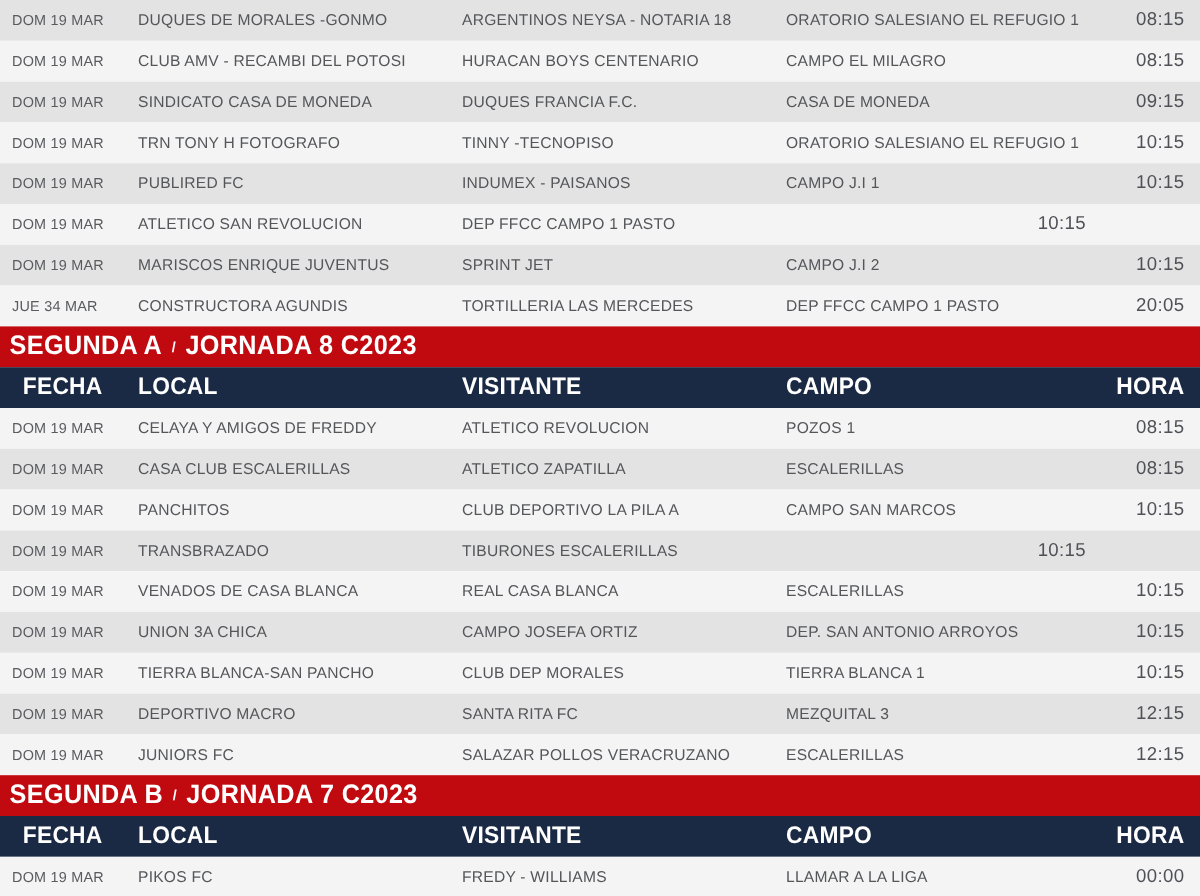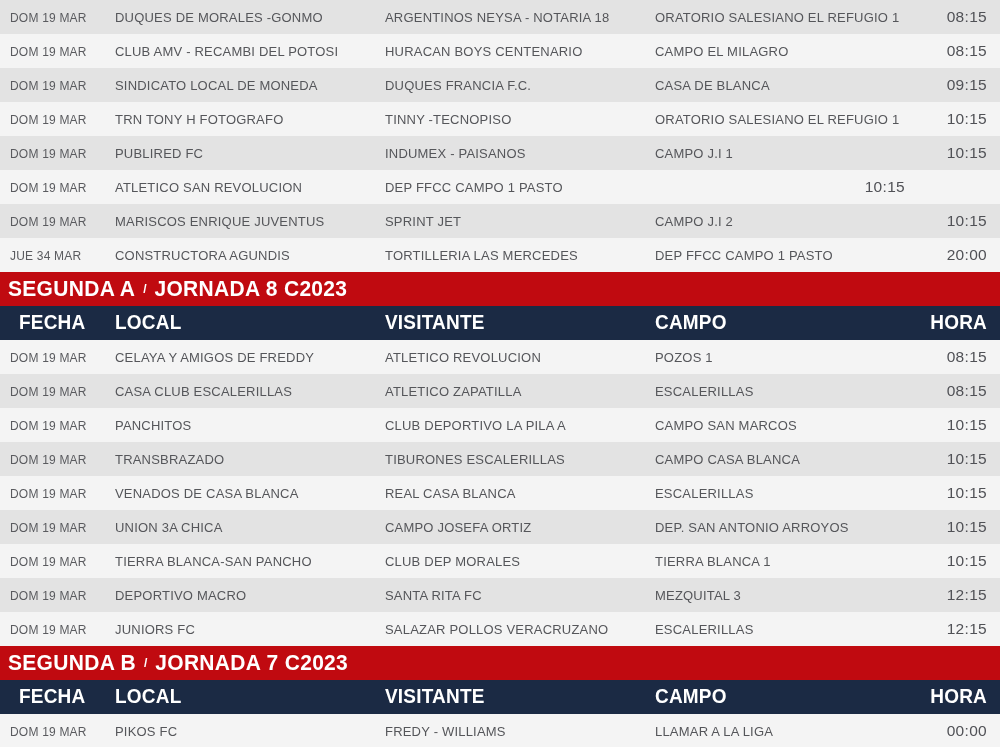--- a/index.html
+++ b/index.html
@@ -111,23 +111,23 @@
         </div>
         <div class="row">
           <div class="cell cell-fecha"><span>DOM 19 MAR</span></div>
           <div class="cell cell-local"><span>CLUB AMV - RECAMBI DEL POTOSI</span></div>
           <div class="cell cell-visitante"><span>HURACAN BOYS CENTENARIO</span></div>
           <div class="cell cell-campo"><span>CAMPO EL MILAGRO</span></div>
           <div class="cell cell-hora"><span>08:15</span></div>
         </div>
         <div class="row">
           <div class="cell cell-fecha"><span>DOM 19 MAR</span></div>
-          <div class="cell cell-local"><span>SINDICATO LOCAL DE MONEDA</span></div>
+          <div class="cell cell-local"><span>SINDICATO CASA DE MONEDA</span></div>
           <div class="cell cell-visitante"><span>DUQUES FRANCIA F.C.</span></div>
-          <div class="cell cell-campo"><span>CASA DE BLANCA</span></div>
+          <div class="cell cell-campo"><span>CASA DE MONEDA</span></div>
           <div class="cell cell-hora"><span>09:15</span></div>
         </div>
         <div class="row">
           <div class="cell cell-fecha"><span>DOM 19 MAR</span></div>
           <div class="cell cell-local"><span>TRN TONY H FOTOGRAFO</span></div>
           <div class="cell cell-visitante"><span>TINNY -TECNOPISO</span></div>
           <div class="cell cell-campo"><span style="font-size: 13px;">ORATORIO SALESIANO EL REFUGIO 1</span></div>
           <div class="cell cell-hora"><span>10:15</span></div>
         </div>
         <div class="row">
@@ -148,21 +148,21 @@
           <div class="cell cell-local"><span>MARISCOS ENRIQUE JUVENTUS</span></div>
           <div class="cell cell-visitante"><span>SPRINT JET</span></div>
           <div class="cell cell-campo"><span>CAMPO J.I 2</span></div>
           <div class="cell cell-hora"><span>10:15</span></div>
         </div>
         <div class="row">
           <div class="cell cell-fecha"><span>JUE 34 MAR</span></div>
           <div class="cell cell-local"><span>CONSTRUCTORA AGUNDIS</span></div>
           <div class="cell cell-visitante"><span>TORTILLERIA LAS MERCEDES</span></div>
           <div class="cell cell-campo"><span>DEP FFCC CAMPO 1 PASTO</span></div>
-          <div class="cell cell-hora"><span>20:00</span></div>
+          <div class="cell cell-hora"><span>20:05</span></div>
         </div>
       </div>
   </section>
 
   <section class="league">
     <div class="banner">
       <span class="division">SEGUNDA A</span>
       <span class="sep">/</span>
       <span class="jornada">JORNADA 8 C2023</span>
     </div>
@@ -192,21 +192,20 @@
           <div class="cell cell-fecha"><span>DOM 19 MAR</span></div>
           <div class="cell cell-local"><span>PANCHITOS</span></div>
           <div class="cell cell-visitante"><span>CLUB DEPORTIVO LA PILA A</span></div>
           <div class="cell cell-campo"><span>CAMPO SAN MARCOS</span></div>
           <div class="cell cell-hora"><span>10:15</span></div>
         </div>
         <div class="row">
           <div class="cell cell-fecha"><span>DOM 19 MAR</span></div>
           <div class="cell cell-local"><span>TRANSBRAZADO</span></div>
           <div class="cell cell-visitante"><span>TIBURONES ESCALERILLAS</span></div>
-          <div class="cell cell-campo"><span>CAMPO CASA BLANCA</span></div>
           <div class="cell cell-hora"><span>10:15</span></div>
         </div>
         <div class="row">
           <div class="cell cell-fecha"><span>DOM 19 MAR</span></div>
           <div class="cell cell-local"><span>VENADOS DE CASA BLANCA</span></div>
           <div class="cell cell-visitante"><span>REAL CASA BLANCA</span></div>
           <div class="cell cell-campo"><span>ESCALERILLAS</span></div>
           <div class="cell cell-hora"><span>10:15</span></div>
         </div>
         <div class="row">

